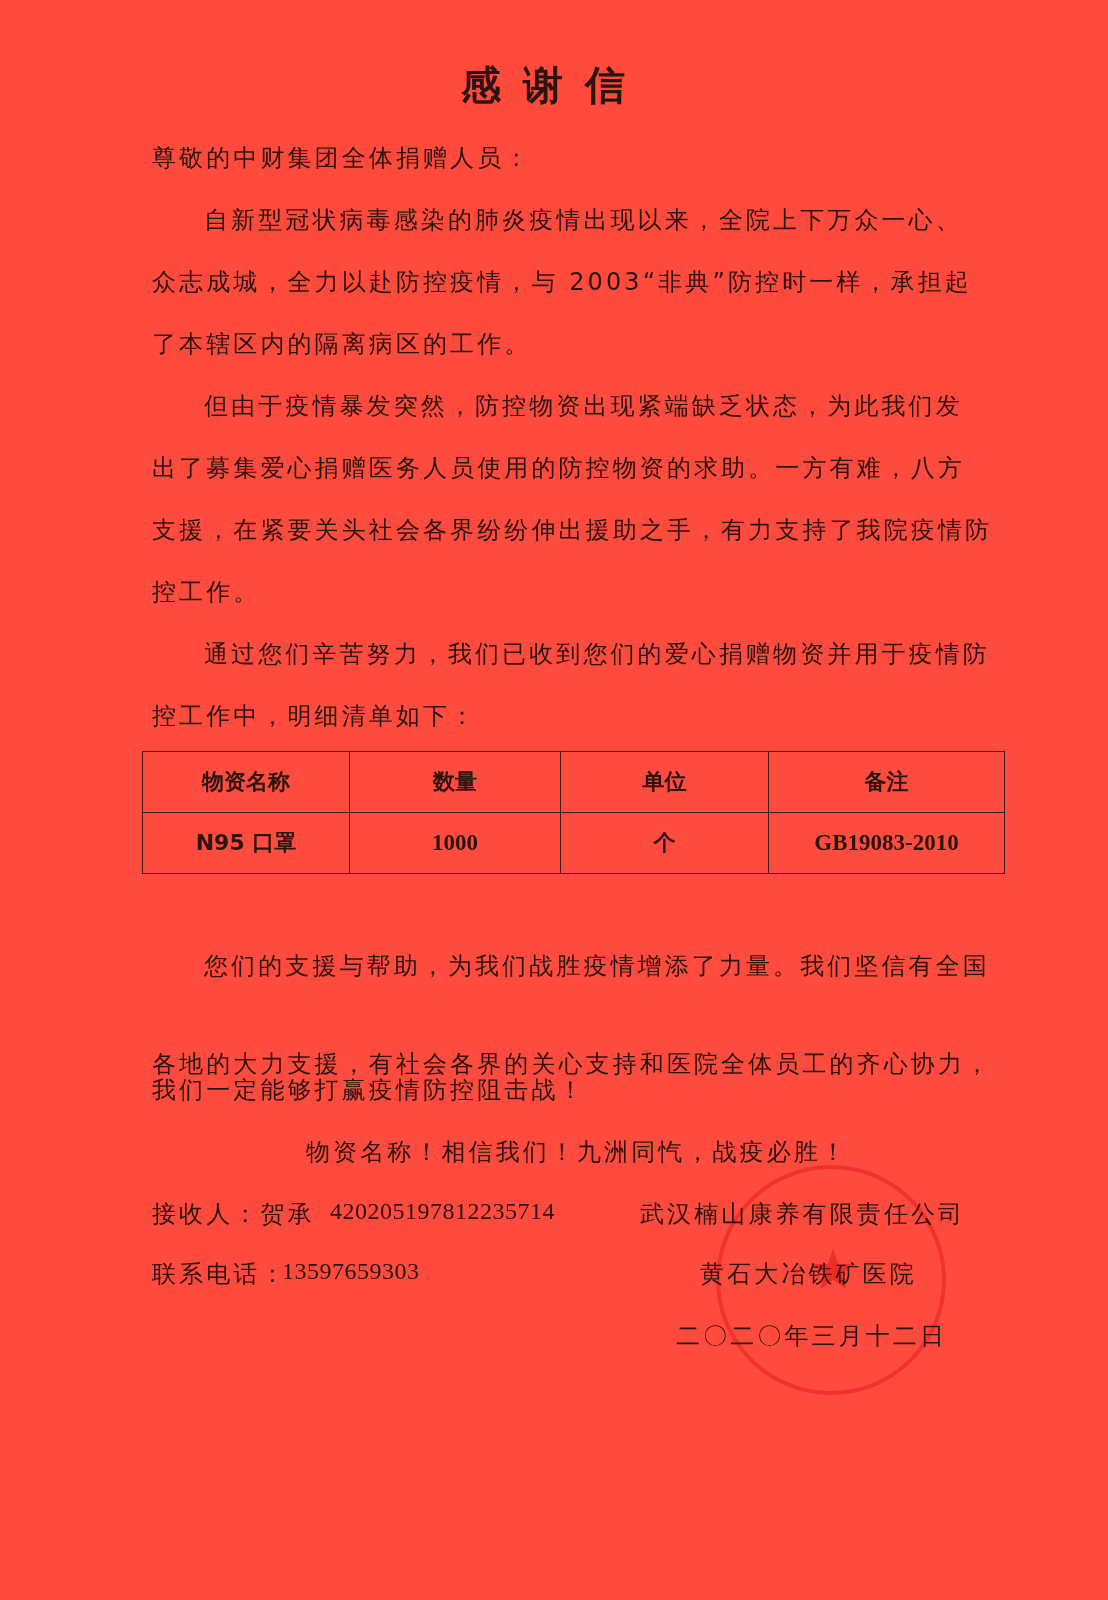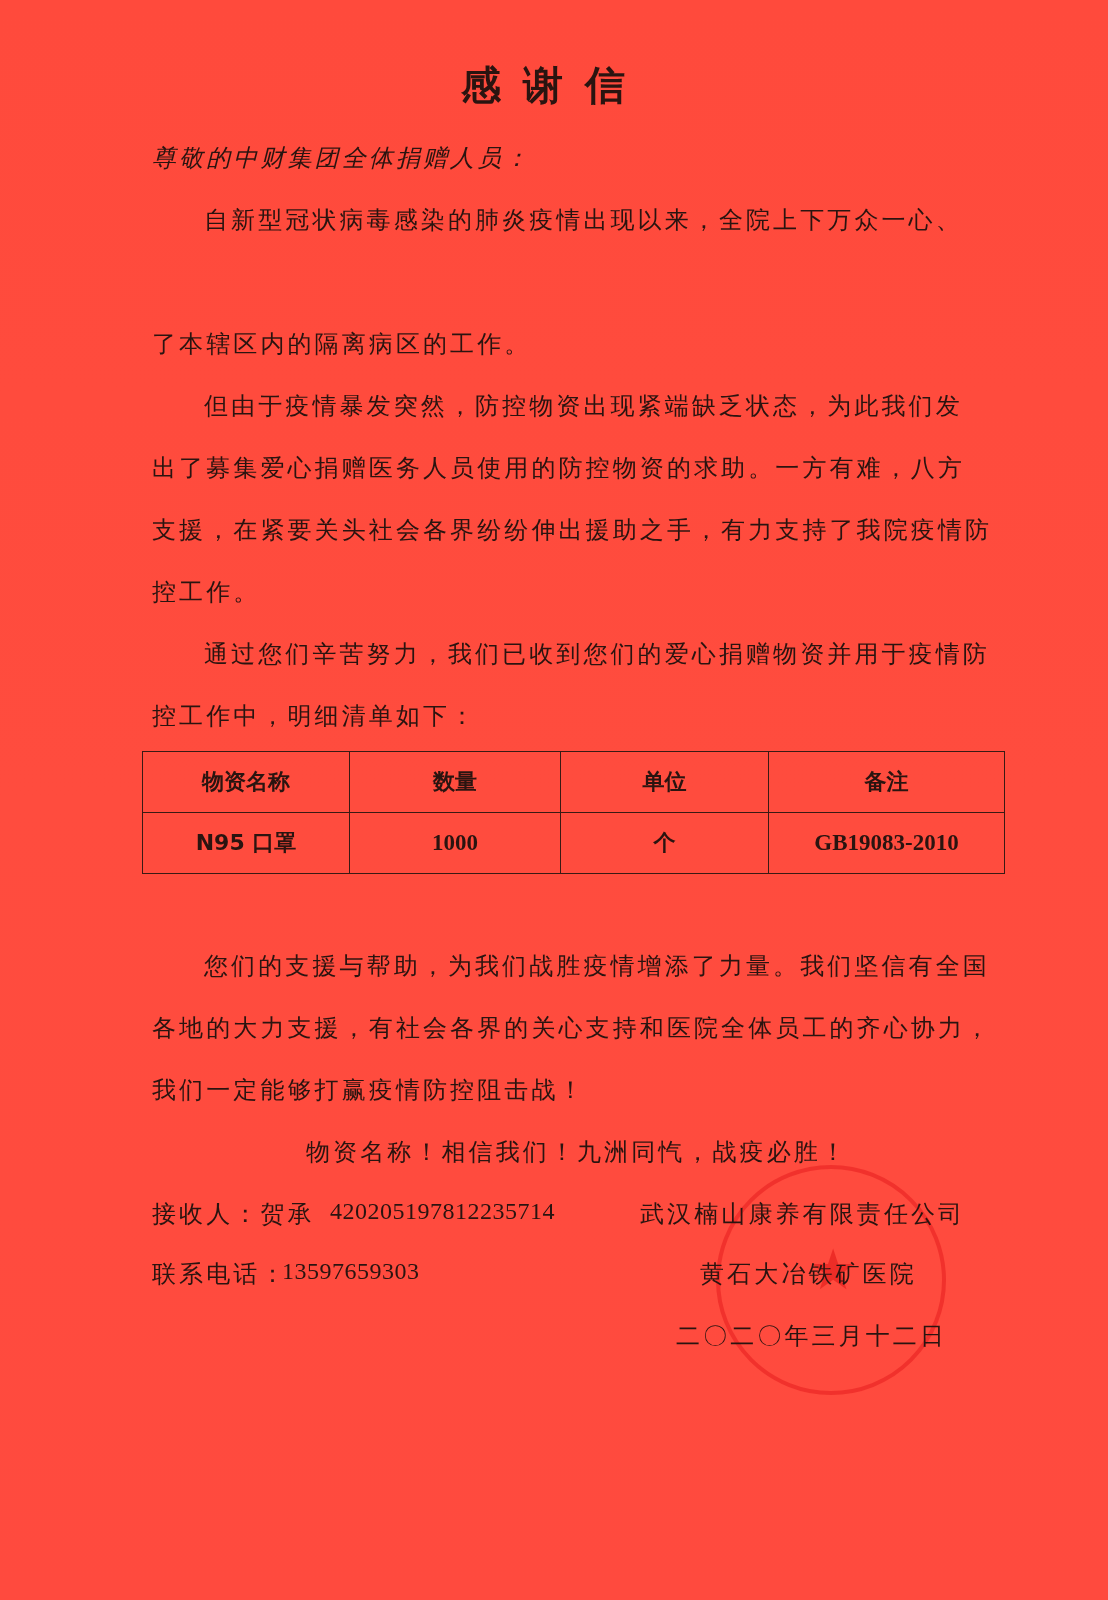--- a/index.html
+++ b/index.html
@@ -40,23 +40,24 @@
     color: rgba(225,25,25,0.6); font-size: 56px; line-height: 50px; text-align: center;
   }
 </style>
 </head>
 <body>
 
 <div class="page">
 
   <div class="title">感谢信</div>
 
-  <div class="line" style="left:152px;top:142px;font-style:italic;">尊敬的中财集团全体捐赠人员：</div>
+  <div class="line" style="left:152px;top:142px;">尊敬的中财集团全体捐赠人员：</div>
 
   <div class="line" style="left:204px;top:204px;">自新型冠状病毒感染的肺炎疫情出现以来，全院上下万众一心、</div>
+  <div class="line" style="left:152px;top:266px;">众志成城，全力以赴防控疫情，与 2003“非典”防控时一样，承担起</div>
   <div class="line" style="left:152px;top:328px;">了本辖区内的隔离病区的工作。</div>
 
   <div class="line" style="left:204px;top:390px;">但由于疫情暴发突然，防控物资出现紧端缺乏状态，为此我们发</div>
   <div class="line" style="left:152px;top:452px;">出了募集爱心捐赠医务人员使用的防控物资的求助。一方有难，八方</div>
   <div class="line" style="left:152px;top:514px;">支援，在紧要关头社会各界纷纷伸出援助之手，有力支持了我院疫情防</div>
   <div class="line" style="left:152px;top:576px;">控工作。</div>
 
   <div class="line" style="left:204px;top:638px;">通过您们辛苦努力，我们已收到您们的爱心捐赠物资并用于疫情防</div>
   <div class="line" style="left:152px;top:700px;">控工作中，明细清单如下：</div>
 
@@ -71,21 +72,21 @@
     <tr>
       <td>N95 口罩</td>
       <td class="num">1000</td>
       <td>个</td>
       <td class="num">GB19083-2010</td>
     </tr>
   </tbody>
     </table>
 
   <div class="line" style="left:204px;top:950px;">您们的支援与帮助，为我们战胜疫情增添了力量。我们坚信有全国</div>
-  <div class="line" style="left:152px;top:1012px;text-align:center;">各地的大力支援，有社会各界的关心支持和医院全体员工的齐心协力，</div>
+  <div class="line" style="left:152px;top:1048px;text-align:center;">各地的大力支援，有社会各界的关心支持和医院全体员工的齐心协力，</div>
   <div class="line" style="left:152px;top:1074px;">我们一定能够打赢疫情防控阻击战！</div>
 
   <div class="line" style="left:306px;top:1136px;">物资名称！相信我们！九洲同忾，战疫必胜！</div>
 
   <div class="seal"></div>
   <div class="seal-star">★</div>
 
   <div class="line" style="left:152px;top:1198px;">接收人：贺承</div>
   <div class="line" style="left:330px;top:1198px;font-family:'Liberation Serif',serif;letter-spacing:0.5px;">420205197812235714</div>
 

